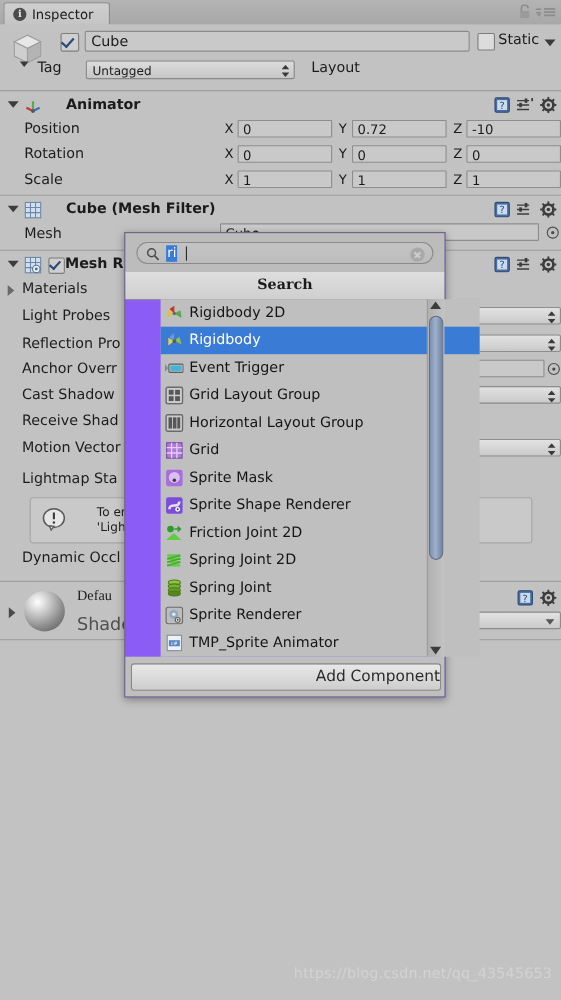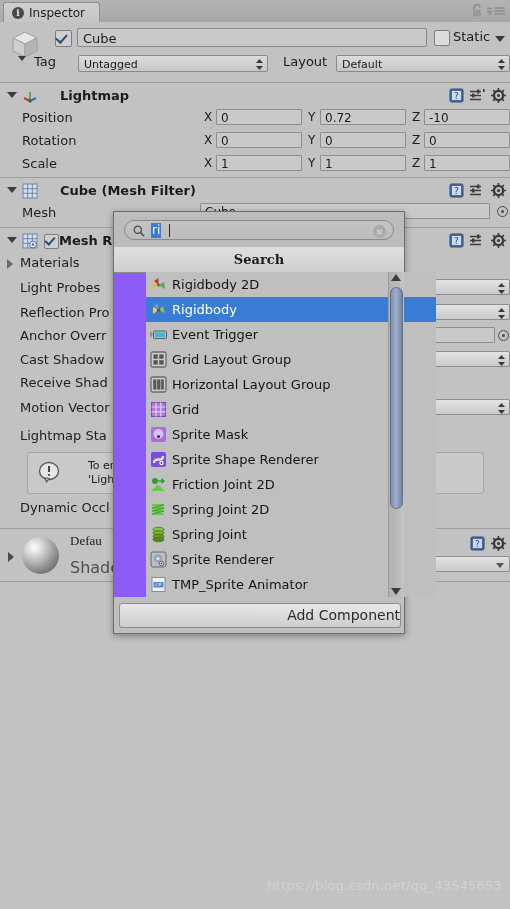--- a/index.html
+++ b/index.html
@@ -239,37 +239,31 @@
 
   <div id="tagLbl">Tag</div>
   <div id="tagField" class="popupfield">
     <span>Untagged</span>
     <svg class="updown" viewBox="0 0 7 11">
       <path d="M3.5 0 L7 4 L0 4 Z M3.5 11 L0 7 L7 7 Z" fill="#3a3a3a"></path>
     </svg>
   </div>
 
   <div id="layerLbl">Layout</div>
-  <div id="layerField" class="popupfield">
-    <span>Default</span>
-    <svg class="updown" viewBox="0 0 7 11">
-      <path d="M3.5 0 L7 4 L0 4 Z M3.5 11 L0 7 L7 7 Z" fill="#3a3a3a"></path>
-    </svg>
-  </div>
 </div>
 
 <div class="comphdr" style="top:85px">
   <div class="foldout"></div>
   <svg style="position:absolute;left:22px;top:3px;width:16px;height:16px" viewBox="0 0 16 16">
     <path d="M8 13 L8 4" stroke="#5aa84f" stroke-width="2"></path>
     <path d="M8 13 L2 10" stroke="#c23b3b" stroke-width="2"></path>
     <path d="M8 13 L14 10" stroke="#3b6ec2" stroke-width="2"></path>
     <circle cx="8" cy="13" r="1.7" fill="#555"></circle>
   </svg>
-  <div class="title" style="left:60px">Lightmap</div>
+  <div class="title" style="left:60px">Animator</div>
   <div class="hdricons">
     <svg width="15" height="15" viewBox="0 0 15 15">
       <rect x="1" y="1" width="13" height="13" rx="1.5" fill="#4a6d9e" stroke="#2f4a70"></rect>
       <rect x="3" y="3" width="9" height="9" fill="#c9dbf0"></rect>
       <text x="7.5" y="11" font-size="9" text-anchor="middle" fill="#2f4a70" font-family="DejaVu Sans">?</text>
     </svg>
     <svg width="15" height="13" viewBox="0 0 15 13">
       <path d="M0 2.5 H11 M0 6.5 H11 M0 10.5 H11" stroke="#3c3c3c" stroke-width="1.3"></path>
       <rect x="7" y="0.5" width="2.4" height="4" fill="#3c3c3c"></rect>
       <rect x="2" y="4.5" width="2.4" height="4" fill="#3c3c3c"></rect>

